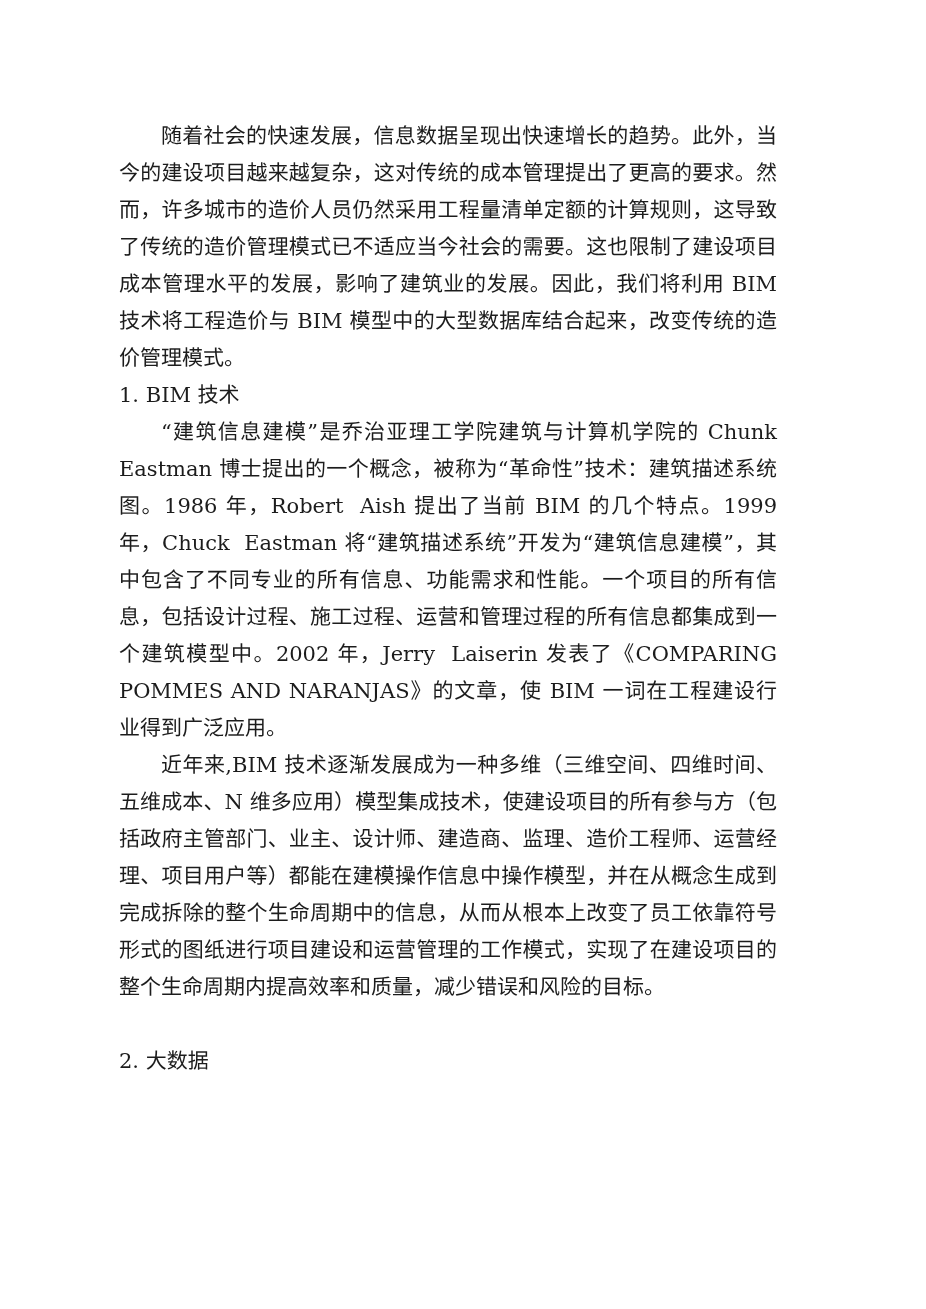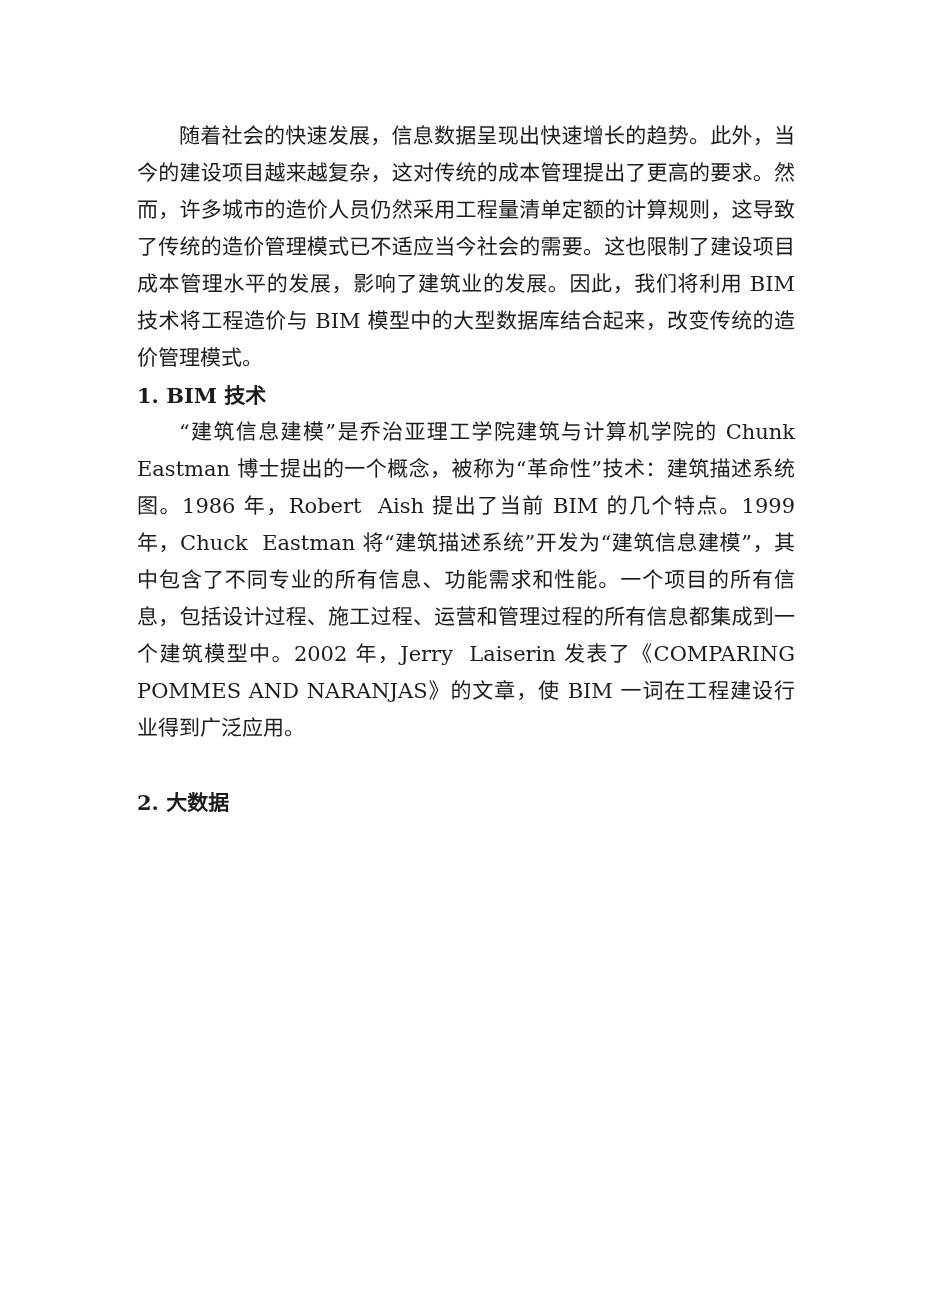--- a/index.html
+++ b/index.html
@@ -11,57 +11,58 @@
     position: relative;
     width: 926px;
     height: 1309px;
     background: #ffffff;
     overflow: hidden;
     font-family: "DejaVu Serif", "Liberation Serif", serif;
   }
   .content {
     position: absolute;
     top: 118px;
-    left: 137px;
+    left: 119px;
     width: 658px;
     color: #1c1c1c;
     font-size: 21px;
     line-height: 37px;
     text-align: justify;
   }
   .para {
     margin: 0;
     text-indent: 2em;
     white-space: pre-wrap;
   }
   .heading {
     margin: 0;
     text-indent: 0;
     font-size: 21px;
-    font-weight: bold;
+    font-weight: normal;
     line-height: 37px;
     text-align: left;
     white-space: pre-wrap;
   }
   .spacer {
     height: 37px;
   }
 </style>
 </head>
 <body>
 
 <div class="page">
   <div class="content">
 
     <p class="para">随着社会的快速发展，信息数据呈现出快速增长的趋势。此外，当今的建设项目越来越复杂，这对传统的成本管理提出了更高的要求。然而，许多城市的造价人员仍然采用工程量清单定额的计算规则，这导致了传统的造价管理模式已不适应当今社会的需要。这也限制了建设项目成本管理水平的发展，影响了建筑业的发展。因此，我们将利用 BIM 技术将工程造价与 BIM 模型中的大型数据库结合起来，改变传统的造价管理模式。</p>
 
     <h2 class="heading">1. BIM 技术</h2>
 
     <p class="para">“建筑信息建模”是乔治亚理工学院建筑与计算机学院的 Chunk  Eastman 博士提出的一个概念，被称为“革命性”技术：建筑描述系统图。1986 年，Robert  Aish 提出了当前 BIM 的几个特点。1999 年，Chuck  Eastman 将“建筑描述系统”开发为“建筑信息建模”，其中包含了不同专业的所有信息、功能需求和性能。一个项目的所有信息，包括设计过程、施工过程、运营和管理过程的所有信息都集成到一个建筑模型中。2002 年，Jerry  Laiserin 发表了《COMPARING POMMES AND NARANJAS》的文章，使 BIM 一词在工程建设行业得到广泛应用。</p>
 
+    <p class="para">近年来,BIM 技术逐渐发展成为一种多维（三维空间、四维时间、五维成本、N 维多应用）模型集成技术，使建设项目的所有参与方（包括政府主管部门、业主、设计师、建造商、监理、造价工程师、运营经理、项目用户等）都能在建模操作信息中操作模型，并在从概念生成到完成拆除的整个生命周期中的信息，从而从根本上改变了员工依靠符号形式的图纸进行项目建设和运营管理的工作模式，实现了在建设项目的整个生命周期内提高效率和质量，减少错误和风险的目标。</p>
 
     <div class="spacer"></div>
 
     <h2 class="heading">2. 大数据</h2>
 
 
   </div>
 </div>
 
 </body></html>

